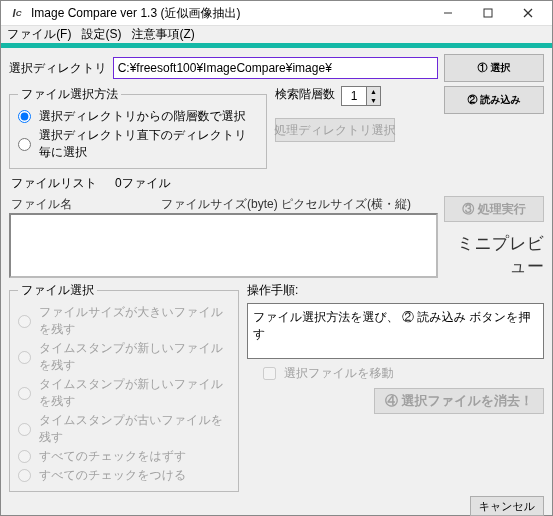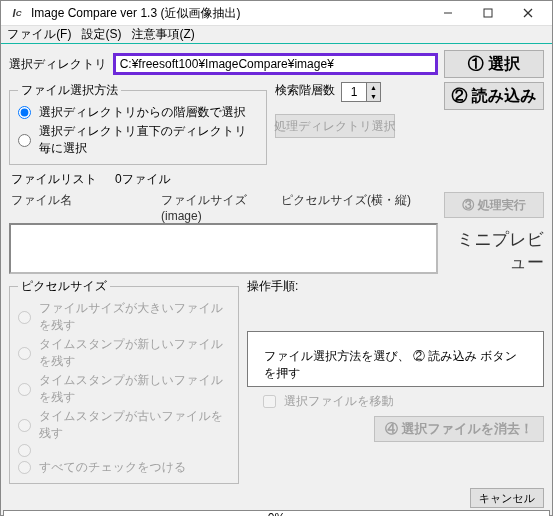--- a/index.html
+++ b/index.html
@@ -2,26 +2,26 @@
 <html><head>
 <meta charset="utf-8">
 <style>
   * { box-sizing: border-box; font-family: "MS PGothic", "Meiryo", sans-serif; font-size: 12px; }
   body { margin: 0; background: #fff; }
   .window { width: 553px; height: 516px; border: 1px solid #888; background: #f0f0f0; display: flex; flex-direction: column; }
   .titlebar { height: 30px; background: #fff; display: flex; align-items: center; padding: 0 4px 0 8px; border-bottom: 1px solid #e0e0e0; }
   .titlebar .logo { width: 16px; height: 16px; margin-right: 6px; font-style: italic; font-weight: bold; color: #333; display:flex; align-items:center; justify-content:center; font-size:11px;}
   .titlebar .title { flex: 1; }
   .wbtn { width: 40px; height: 24px; display: flex; align-items: center; justify-content: center; color: #333; }
-  .menubar { height: 22px; display: flex; align-items: center; padding: 0 6px; gap: 10px; background:#f0f0f0; border-bottom:1px solid #14b8a6;}
+  .menubar { height: 22px; display: flex; align-items: center; padding: 0 6px; gap: 10px; background:#f0f0f0; border-bottom:5px solid #14b8a6;}
   .client { flex: 1; padding: 6px 8px 4px 8px; display: flex; flex-direction: column; gap: 4px; }
   .row { display: flex; align-items: center; gap: 6px; }
-  .textinput { flex: 1; height: 22px; padding: 2px 4px; border: 3px solid #6d28d9; background: #fff; font-size:12px; }
+  .textinput { flex: 1; height: 22px; padding: 2px 4px; border: 1px solid #6d28d9; background: #fff; font-size:12px; }
   .btn { height: 24px; padding: 2px 10px; border: 1px solid #adadad; background: #e1e1e1; cursor: default; white-space: nowrap; display:flex; align-items:center; justify-content:center;}
-  .btn.big { height: 28px; font-weight: bold; font-size:16px; width:100px;}
+  .btn.big { height: 28px; font-weight: bold; font-size:10px; width:100px;}
   .btn.wide { width: 140px; font-size:13px; font-weight:bold;}
   .btn[disabled], .btn.disabled { color: #a0a0a0; border-color:#c0c0c0;}
   fieldset { border: 1px solid #bbb; padding: 4px 8px 6px 8px; margin: 0; }
   legend { padding: 0 3px; }
   .radio-row { display: flex; align-items: center; gap: 4px; padding: 1px 0; }
   .radio-row input { margin: 0 4px 0 0; }
   .radio-row.disabled { color: #a0a0a0; }
   .mid { display: flex; gap: 8px; }
   .mid-right { flex: 1; display: flex; flex-direction: column; gap: 4px; }
   .mid-right-top { display:flex; align-items:flex-start; gap:6px;}
@@ -30,21 +30,21 @@
   .spinner .arrs { display:flex; flex-direction:column; width:14px; background:#e1e1e1; border-left:1px solid #7a7a7a;}
   .spinner .arrs div{flex:1; font-size:7px; display:flex; align-items:center; justify-content:center; line-height:1;}
   .filelist-area { display:flex; gap:6px; }
   .filelist-left { flex:1; display:flex; flex-direction:column;}
   .filelist-right { width:100px; display:flex; flex-direction:column; align-items:stretch; gap:4px;}
   .listbox { flex:1; border:2px solid #bbb; border-top-color:#888; border-left-color:#888; background:#fff; height:150px;}
   .minipv { text-align:right; font-size:17px; color:#333; margin-top:2px;}
   .bottom { display:flex; gap:8px; }
   .bottom-left { width:230px;}
   .bottom-right { flex:1; display:flex; flex-direction:column; gap:4px;}
-  .instr-box { border:1px solid #7a7a7a; background:#fff; padding:16px; height:56px; font-size:12px;margin-top:32px;}
+  .instr-box { border:1px solid #7a7a7a; background:#fff; padding:5px; height:56px; font-size:12px;}
   .chk-row { display:flex; align-items:center; gap:4px; color:#a0a0a0; padding:2px 16px;}
   .chk-row input { margin:0 4px 0 0;}
   .footer-row { display:flex; justify-content:flex-end; gap:6px; padding:0 8px 2px 8px;}
   .statusbar { height:18px; border:1px solid #888; margin:0 2px 2px 2px; background:#fff; display:flex; align-items:center; justify-content:center; font-size:11px;}
   .col-gap { flex:1;}
   .lbl-filelist { display:flex; gap:18px; padding:2px 2px 0 2px;}
   .head-cols { display:flex; padding:0 2px; font-size:11px; color:#333;}
   .head-cols .c1{ width:150px;} .head-cols .c2{ width:120px;} .head-cols .c3{flex:1;}
 </style>
 </head>
@@ -119,53 +119,54 @@
 
     <div class="lbl-filelist">
       <span>ファイルリスト</span>
       <span>0ファイル</span>
     </div>
 
     <div class="filelist-area">
       <div class="filelist-left">
         <div class="head-cols">
           <span class="c1">ファイル名</span>
-          <span class="c2">ファイルサイズ(image)</span>
+          <span class="c2">ファイルサイズ(byte)</span>
           <span class="c3">ピクセルサイズ(横・縦)</span>
         </div>
         <div class="listbox"></div>
       </div>
       <div class="filelist-right">
         <button class="btn disabled" style="height:26px; font-weight:bold;">③ 処理実行</button>
         <div style="flex:1;"></div>
         <div class="minipv">ミニプレビュー</div>
       </div>
     </div>
 
     <div class="bottom">
       <fieldset class="bottom-left">
-        <legend>ピクセルサイズ</legend>
+        <legend>ファイル選択</legend>
         <label class="radio-row disabled">
             <input type="radio" disabled="" style="">
             <span>ファイルサイズが大きいファイルを残す</span>
           </label>
         <label class="radio-row disabled">
             <input type="radio" disabled="" style="">
             <span>タイムスタンプが新しいファイルを残す</span>
           </label>
         <label class="radio-row disabled">
             <input type="radio" disabled="" style="">
             <span>タイムスタンプが新しいファイルを残す</span>
           </label>
         <label class="radio-row disabled">
             <input type="radio" disabled="" style="">
             <span>タイムスタンプが古いファイルを残す</span>
           </label>
         <label class="radio-row disabled">
             <input type="radio" disabled="" style="">
+            <span>すべてのチェックをはずす</span>
           </label>
         <label class="radio-row disabled">
             <input type="radio" disabled="" style="">
             <span>すべてのチェックをつける</span>
           </label>
       </fieldset>
       <div class="bottom-right">
         <span>操作手順:</span>
         <div class="instr-box">ファイル選択方法を選び、 ② 読み込み ボタンを押す</div>
         <label class="chk-row">

